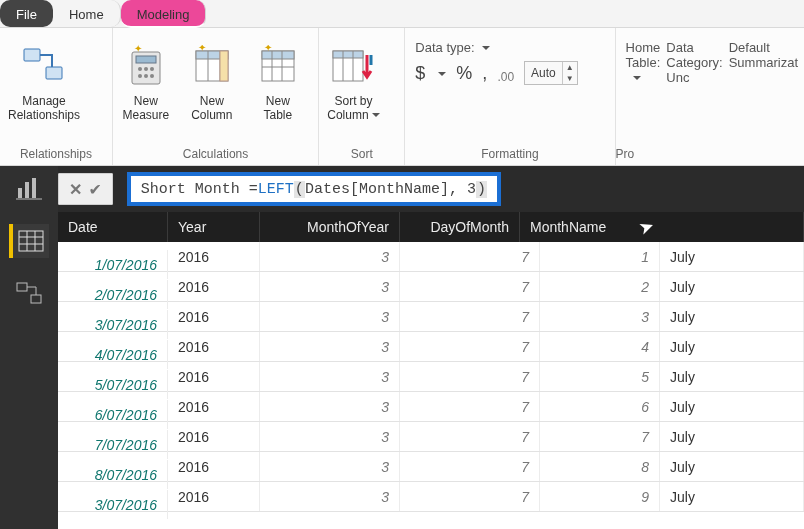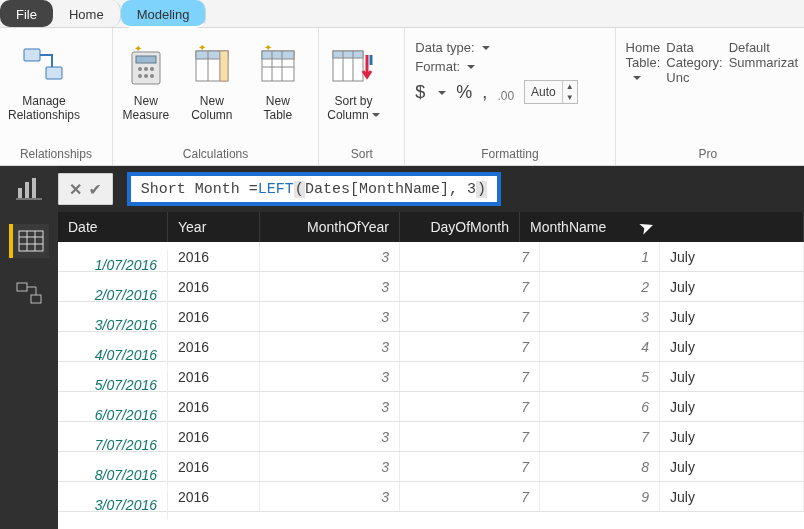--- a/index.html
+++ b/index.html
@@ -22,21 +22,21 @@
   .tab {
     padding: 6px 16px 4px 16px;
     font-size: 13px;
     color: #333;
     border-right: 1px solid #d4d4d4;
     display: flex;
     align-items: center;
     border-radius: 10px;
   }
   .tab.file { background: #444; color: #fff; border-right: none; }
-  .tab.active { background: #7dd3fc; border-bottom: 2px solid #fff; margin-bottom: -1px; }
+  .tab.active { background: #ec4899; border-bottom: 2px solid #fff; margin-bottom: -1px; }
   
   .ribbon {
     display: flex;
     background: #fcfcfc;
     border-bottom: 1px solid #d8d8d8;
     height: 138px;
     position: relative;
   }
   .ribbon-group {
     border-right: 1px solid #e2e2e2;
@@ -254,24 +254,20 @@
     <div class="caption">Sort</div>
   </div>
 
   <div class="ribbon-group" style="width:220px">
     <div class="items" style="width:100%">
       <div class="fmt-rows" style="width:100%">
         <div class="row">
             <span class="lblspan">Data type:</span>
             <span class="caret-down" style="margin-left:4px"></span>
           </div>
-        <div class="row">
-            <span class="lblspan">Format:</span>
-            <span class="caret-down" style="margin-left:4px"></span>
-          </div>
         <div class="row fmt-btns">
           <span style="font-size:18px;color:#444">$</span>
             <span class="caret-down"></span>
           <span style="font-size:18px;color:#444">%</span>
           <span style="font-size:18px;color:#444">,</span>
           <span style="font-size:12px;color:#777;position:relative;top:4px">.00</span>
           <div class="auto-box">
             <span>Auto</span>
             <div class="spin">
                 <div>▲</div>
@@ -285,21 +281,21 @@
   </div>
 
   <div class="ribbon-group" style="flex:1;border-right:none">
     <div class="items">
       <div class="prop-rows">
         <div class="row"><span>Home Table:</span><span class="caret-down" style="margin-left:4px"></span></div>
         <div class="row"><span>Data Category: Unc</span></div>
         <div class="row"><span>Default Summarizat</span></div>
       </div>
     </div>
-    <div class="caption" style="text-align:center;padding-right:4px">Pro</div>
+    <div class="caption" style="text-align:left;padding-right:4px">Pro</div>
   </div>
 </div>
 
 <div class="view-rail">
   <div class="rail-btn">
     <svg width="26" height="22">
         <rect x="2" y="10" width="4" height="10" fill="#bbb"></rect>
         <rect x="9" y="4" width="4" height="16" fill="#bbb"></rect>
         <rect x="16" y="0" width="4" height="20" fill="#bbb"></rect>
         <line x1="0" y1="21" x2="26" y2="21" stroke="#bbb"></line>

